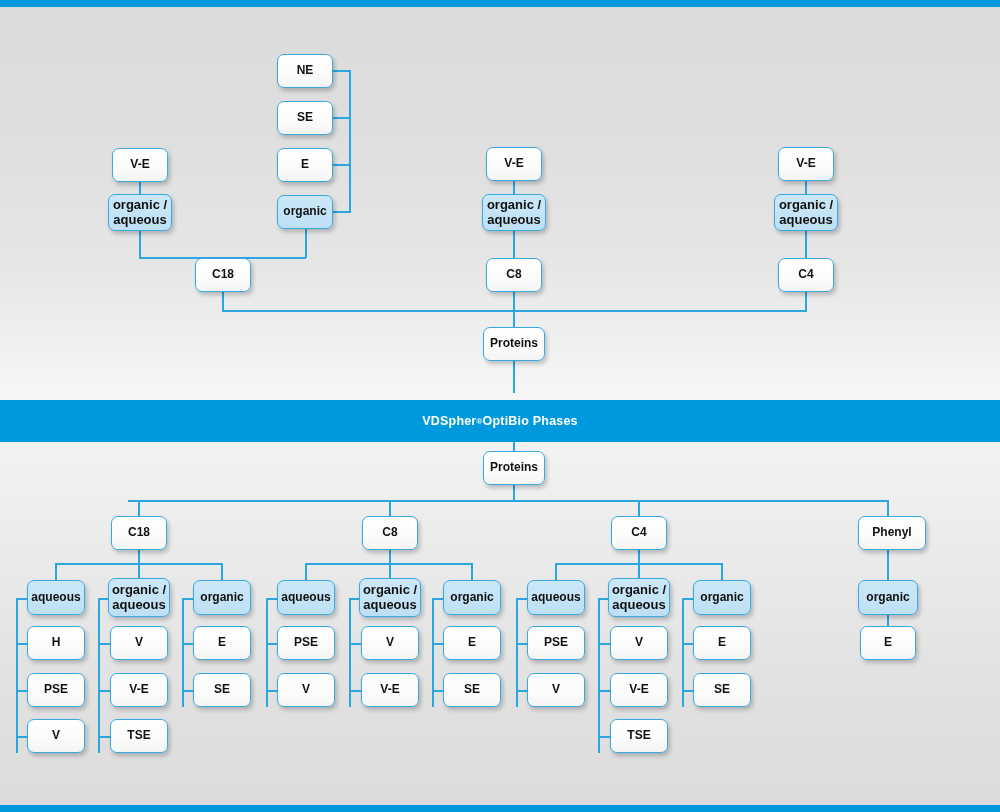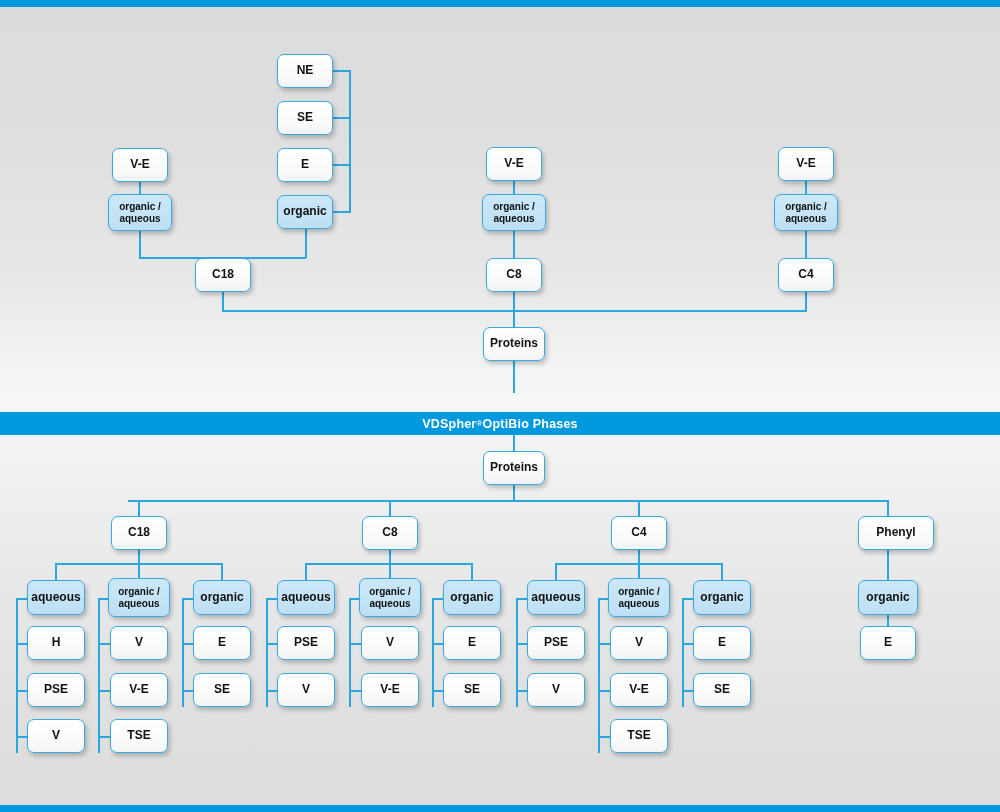--- a/index.html
+++ b/index.html
@@ -25,21 +25,21 @@
     background:linear-gradient(to bottom,#f6f6f6 0%,#f0f0f0 18%,#e8e8e8 45%,#e0e0e0 75%,#dcdcdc 100%);
   }
   .edge-bar{
     position:absolute;left:0;width:1000px;height:7px;background:#0099dd;
   }
   .edge-top{top:0;}
   .edge-bottom{top:805px;}
 
   
   .banner{
-    position:absolute;left:0;top:412px;width:1000px;height:23px;
+    position:absolute;left:0;top:400px;width:1000px;height:42px;
     background:#0099dd;
     color:#ffffff;
     font-size:12.5px;
     font-weight:bold;
     letter-spacing:.2px;
     display:flex;align-items:center;justify-content:center;
     z-index:6;
   }
   .banner sup{font-size:8px;vertical-align:super;}
 
@@ -65,21 +65,21 @@
     z-index:3;
     white-space:pre-line;
   }
   .node.blue{
     background:#c3e3f6;
     background:linear-gradient(to bottom,#cbe8f8 0%,#bedff4 100%);
   }
   .node.white{
     background:linear-gradient(to bottom,#ffffff 0%,#fbfbfb 60%,#f4f4f4 100%);
   }
-  .node.small{font-size:10px;}
+  .node.small{font-size:13px;}
 </style>
 </head>
 <body>
 
 <div id="page">
 
   <div class="bg-top"></div>
   <div class="bg-bottom"></div>
   <div class="edge-bar edge-top"></div>
   <div class="edge-bar edge-bottom"></div>
@@ -147,21 +147,21 @@
   <div class="ln lnv" style="left:513px;top:485px;height:16px;"></div>
   <div class="ln lnh" style="left:128px;top:500px;width:760px;"></div>
   <div class="ln lnv" style="left:138px;top:500px;height:16px;"></div>
   <div class="ln lnv" style="left:389px;top:500px;height:16px;"></div>
   <div class="ln lnv" style="left:638px;top:500px;height:16px;"></div>
   <div class="ln lnv" style="left:887px;top:500px;height:16px;"></div>
 
   <div class="node white" style="left:111px;top:516px;width:56px;height:34px;">C18</div>
   <div class="node white" style="left:362px;top:516px;width:56px;height:34px;">C8</div>
   <div class="node white" style="left:611px;top:516px;width:56px;height:34px;">C4</div>
-  <div class="node white" style="left:858px;top:516px;width:76px;height:34px;">Phenyl</div>
+  <div class="node white" style="left:858px;top:516px;width:68px;height:34px;">Phenyl</div>
 
   <div class="ln lnv" style="left:138px;top:550px;height:14px;"></div>
   <div class="ln lnh" style="left:55px;top:563px;width:167px;"></div>
   <div class="ln lnv" style="left:55px;top:563px;height:17px;"></div>
   <div class="ln lnv" style="left:138px;top:563px;height:17px;"></div>
   <div class="ln lnv" style="left:221px;top:563px;height:17px;"></div>
 
   <div class="ln lnv" style="left:389px;top:550px;height:14px;"></div>
   <div class="ln lnh" style="left:305px;top:563px;width:168px;"></div>
   <div class="ln lnv" style="left:305px;top:563px;height:17px;"></div>

